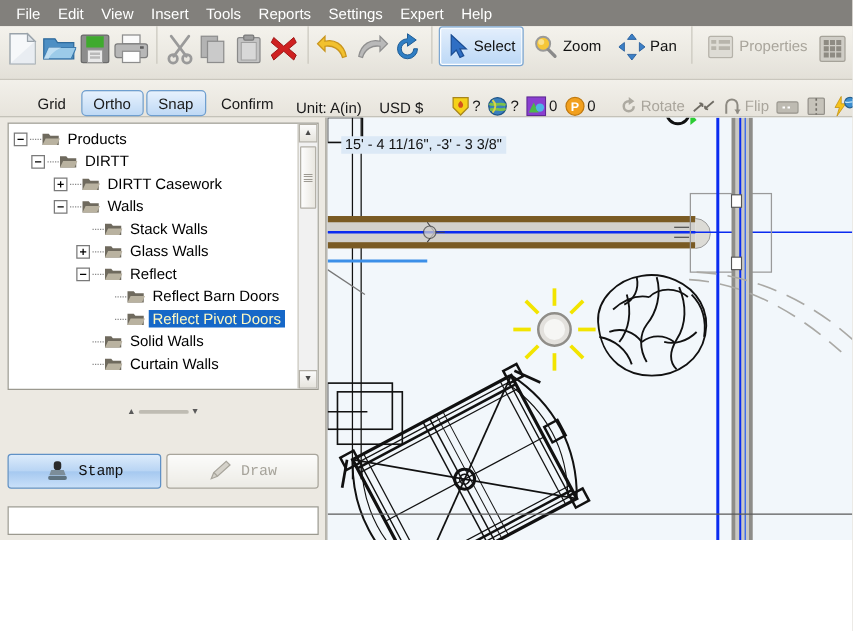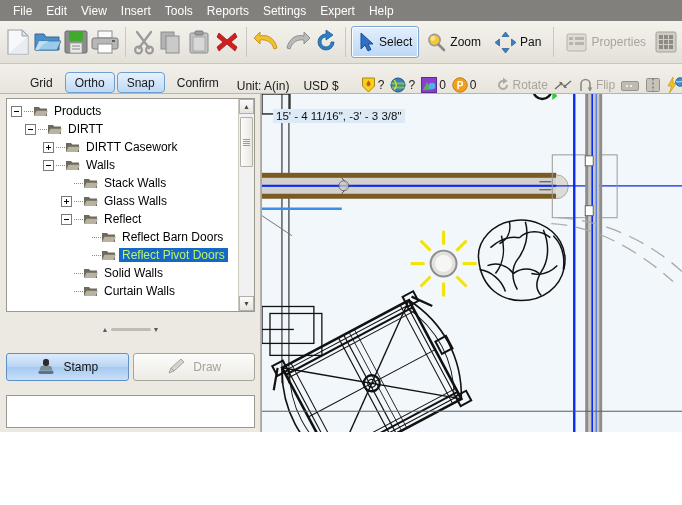--- a/index.html
+++ b/index.html
@@ -34,21 +34,21 @@
     cursor: default;
     white-space: nowrap;
   }
 
   
   .toolbar1 {
     height: 43px;
     background: linear-gradient(to bottom, #f4f2ec 0%, #eceae3 50%, #e3e0d8 100%);
     border-bottom: 1px solid #c9c6bd;
     display: flex;
-    align-items: center;
+    align-items: flex-start;
     padding: 0 4px;
     flex: 0 0 auto;
   }
   .tbtn {
     width: 33px; height: 36px;
     display: flex; align-items: center; justify-content: center;
     border: 1px solid transparent;
     border-radius: 3px;
     cursor: default;
   }
@@ -130,21 +130,21 @@
   .treescroll-in { flex: 1 1 auto; overflow: hidden; padding: 3px 0 0 4px; }
   .tnode {
     display: flex; align-items: center;
     height: 18px;
     font-size: 12px; color: #000;
     white-space: nowrap;
     cursor: default;
     position: relative;
   }
   .tnode .lbl { padding: 0 3px; }
-  .tnode.sel .lbl { background: #1668c8; color: #bef264; }
+  .tnode.sel .lbl { background: #1668c8; color: #fef9c3; }
   .expander {
     width: 11px; height: 11px;
     border: 1px solid #7a7a7a;
     background: #fff;
     position: relative;
     flex: 0 0 11px;
     margin-right: 2px;
   }
   .expander::before {
     content: ''; position: absolute;
@@ -191,21 +191,21 @@
   }
   .vsb .grip { width:7px; height:7px; background:
     repeating-linear-gradient(to bottom,#9d9a92 0 1px,transparent 1px 2px); }
   .hsb-mini {
     height: 10px; display: flex; align-items: center; justify-content: center;
     gap: 2px;
   }
   .hsb-mini .tri { font-size: 7px; color: #5a5a5a; }
   .hsb-mini .bar { width: 40px; height: 3px; background: #bfbcb3; border-radius: 2px; }
 
-  .btnrow { display: flex; gap: 4px; margin-top: 7px; }
+  .btnrow { display: flex; gap: 4px; margin-top: 17px; font-family: Liberation Mono, monospace; }
   .bigbtn {
     flex: 1 1 0;
     height: 28px;
     display: flex; align-items: center; justify-content: center;
     gap: 7px;
     font-size: 12px;
     border: 1px solid #a8a59c;
     border-radius: 3px;
     background: linear-gradient(to bottom,#fcfcfb,#ecebe5);
     color: #555;

